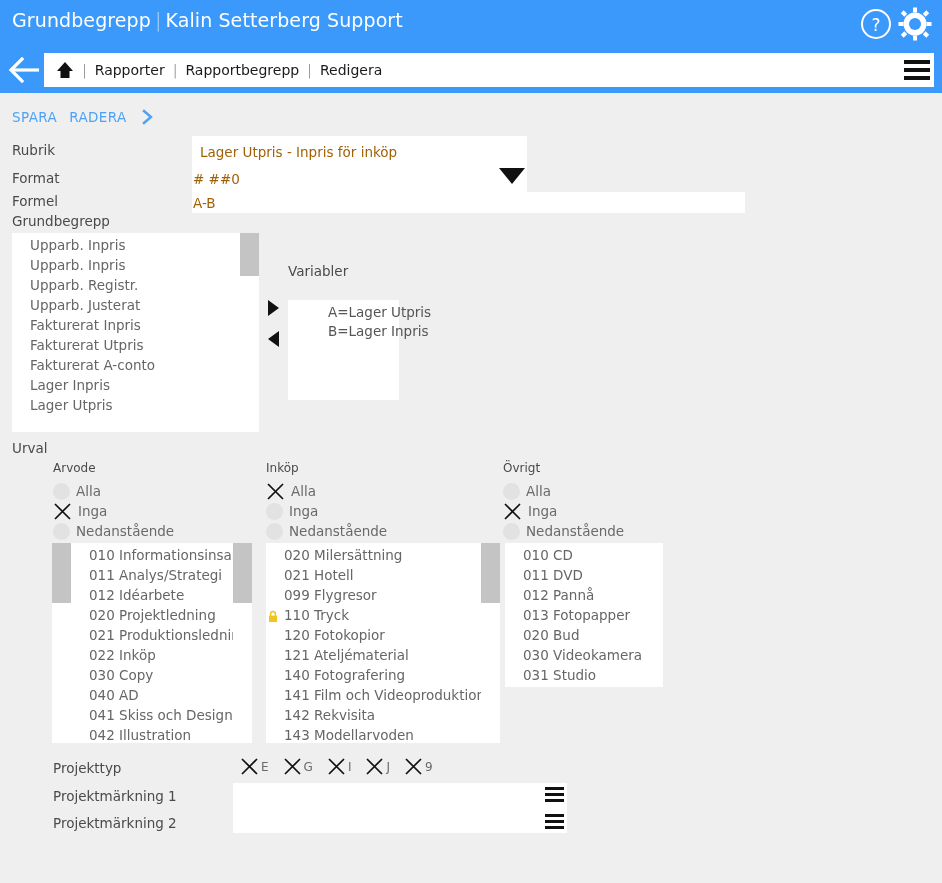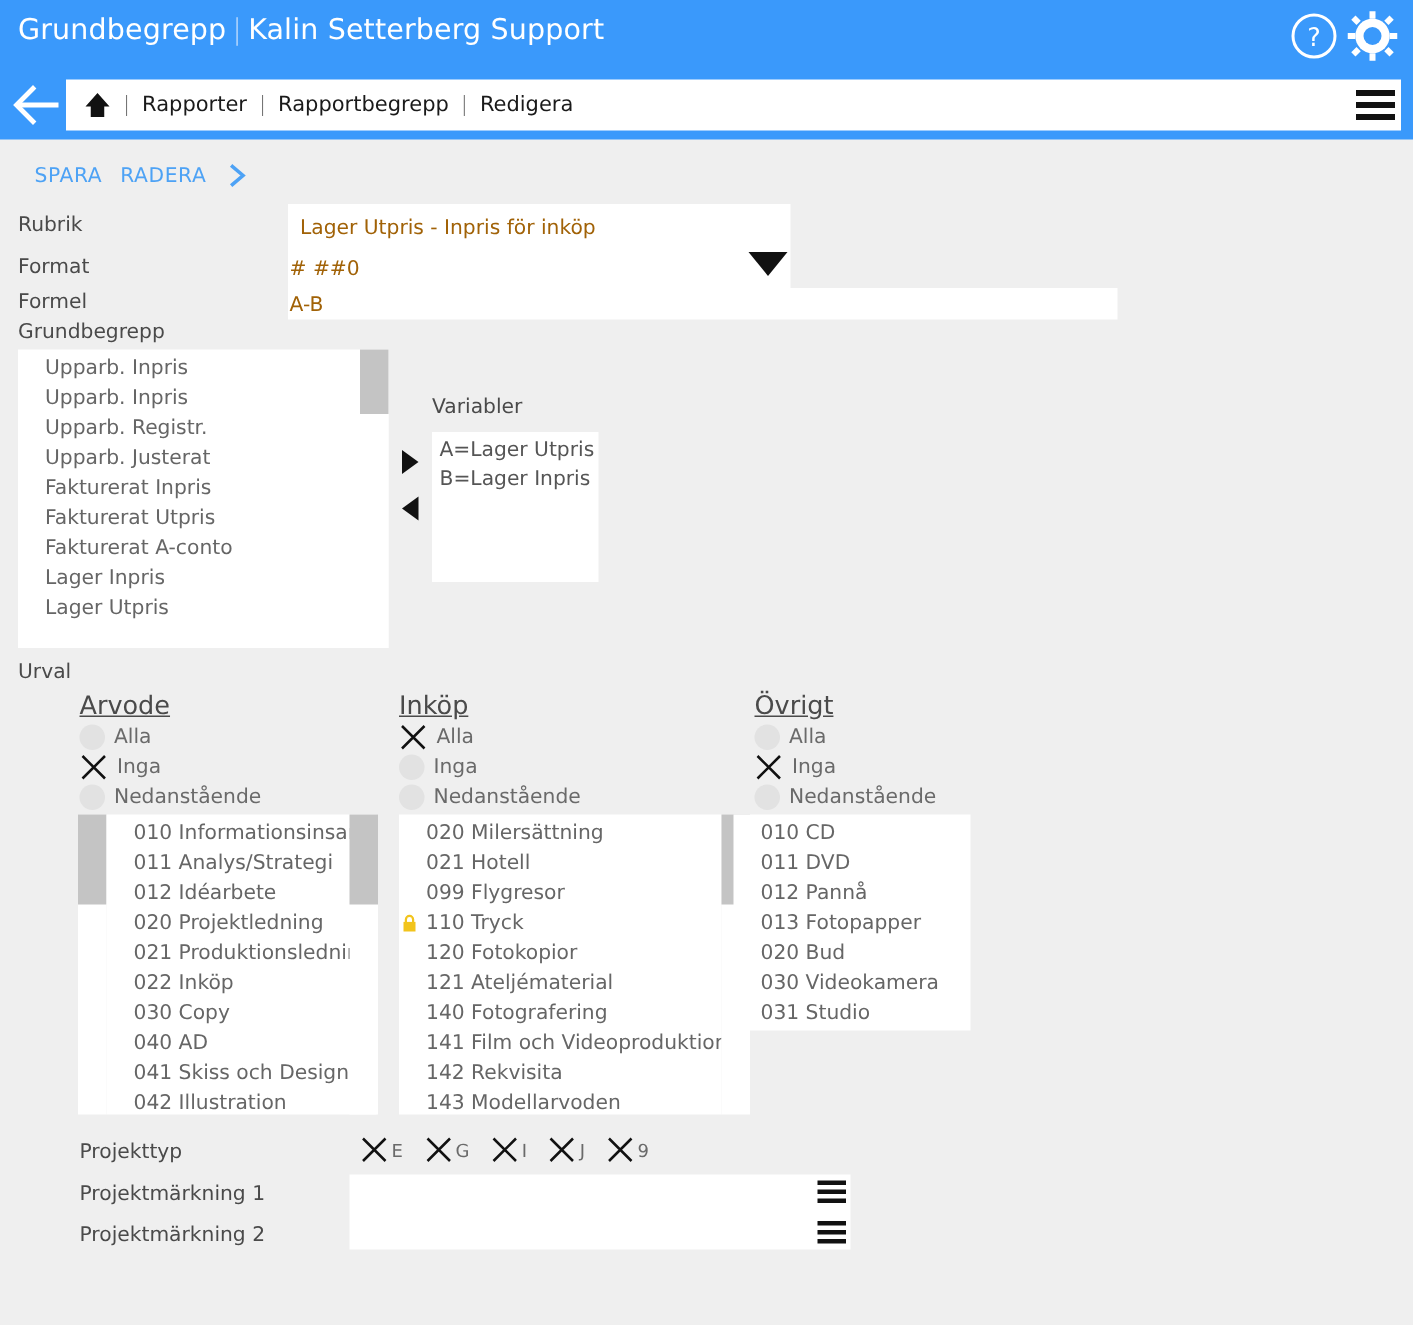--- a/index.html
+++ b/index.html
@@ -51,21 +51,21 @@
     position:absolute; right:12px; top:60px; width:26px; height:20px;
   }
   .hamburger-top i {
     display:block; height:4px; background:#111; margin-bottom:4px;
   }
   .hamburger-top i:last-child { margin-bottom:0; }
 
   
   .actionrow {
     position:absolute; left:0; top:105px; width:942px; height:24px;
-    display:flex; align-items:center;padding-left:11px;
+    display:flex; align-items:center;
   }
   .act {
     color:#4da2f5; font-size:13.5px; letter-spacing:.4px;
     margin-left:12px; white-space:nowrap;
   }
   .act-arrow { margin-left:14px; width:14px; height:18px; }
 
   
   .lbl {
     position:absolute; font-size:13.5px; color:#4a4a4a; white-space:nowrap;
@@ -117,21 +117,21 @@
   }
   .tri-left {
     position:absolute; width:0;height:0;
     border-top:8px solid transparent;
     border-bottom:8px solid transparent;
     border-right:11px solid #111;
   }
 
   
   .grouphead {
-    position:absolute; font-size:17px; color:#4a4a4a; white-space:nowrap;text-decoration:underline;
+    position:absolute; font-size:12px; color:#4a4a4a; white-space:nowrap;
   }
   .radiorow { position:absolute; display:flex; align-items:center; height:20px; }
   .radio-dot {
     width:17px; height:17px; border-radius:50%;
     background:#e2e2e2; flex:0 0 auto;
   }
   .radio-x { width:19px; height:19px; flex:0 0 auto; }
   .radiolabel {
     font-size:13.5px; color:#6a6a6a; margin-left:6px; white-space:nowrap;
   }
@@ -249,21 +249,21 @@
       <div class="listrow">Lager Utpris</div>
     </div>
 </div>
 <div class="sbar" style="left:240px; top:233px; width:19px; height:199px;">
   <div class="sthumb" style="left:0; top:0; width:19px; height:43px;"></div>
 </div>
 
 <span class="lbl" style="left:288px; top:263px;">Variabler</span>
 <span class="tri-right" style="left:268px; top:300px;"></span>
 <span class="tri-left" style="left:268px; top:331px;"></span>
-<div class="varbox" style="left:288px; top:288px; width:111px; height:100px;">
+<div class="varbox" style="left:288px; top:300px; width:111px; height:100px;padding-left:35px;">
   <div id="var-rows" style="padding-top:3px;">
       <div class="varrow">A=Lager Utpris</div>
       <div class="varrow">B=Lager Inpris</div>
     </div>
 </div>
 
 <span class="lbl" style="left:12px; top:440px;">Urval</span>
 
 <span class="grouphead" style="left:53px; top:461px;">Arvode</span>
 <div id="radios-0">
@@ -351,21 +351,21 @@
       <span class="radio-x"><svg viewBox="0 0 19 19" width="19" height="19">
           <path d="M2 2 L17 17 M17 2 L2 17" stroke="#111" stroke-width="1.7" fill="none"></path>
         </svg></span>
       <span class="radiolabel">Inga</span>
     </div>
     <div class="radiorow" style="left: 503px; top: 521px;">
       <span class="radio-dot"></span>
       <span class="radiolabel">Nedanstående</span>
     </div>
   </div>
-<div class="listbox" style="left:489px; top:543px; width:158px; height:144px;">
+<div class="listbox" style="left:505px; top:543px; width:158px; height:144px;">
   <div id="list-2" style="padding-top:2px;">
       <div class="listrow"><span>010 CD</span></div>
       <div class="listrow"><span>011 DVD</span></div>
       <div class="listrow"><span>012 Pannå</span></div>
       <div class="listrow"><span>013 Fotopapper</span></div>
       <div class="listrow"><span>020 Bud</span></div>
       <div class="listrow"><span>030 Videokamera</span></div>
       <div class="listrow"><span>031 Studio</span></div>
       <div class="listrow"><span>040 Färgkopiering</span></div>
       <div class="listrow"><span>050 Faktureringsavgift</span></div>

